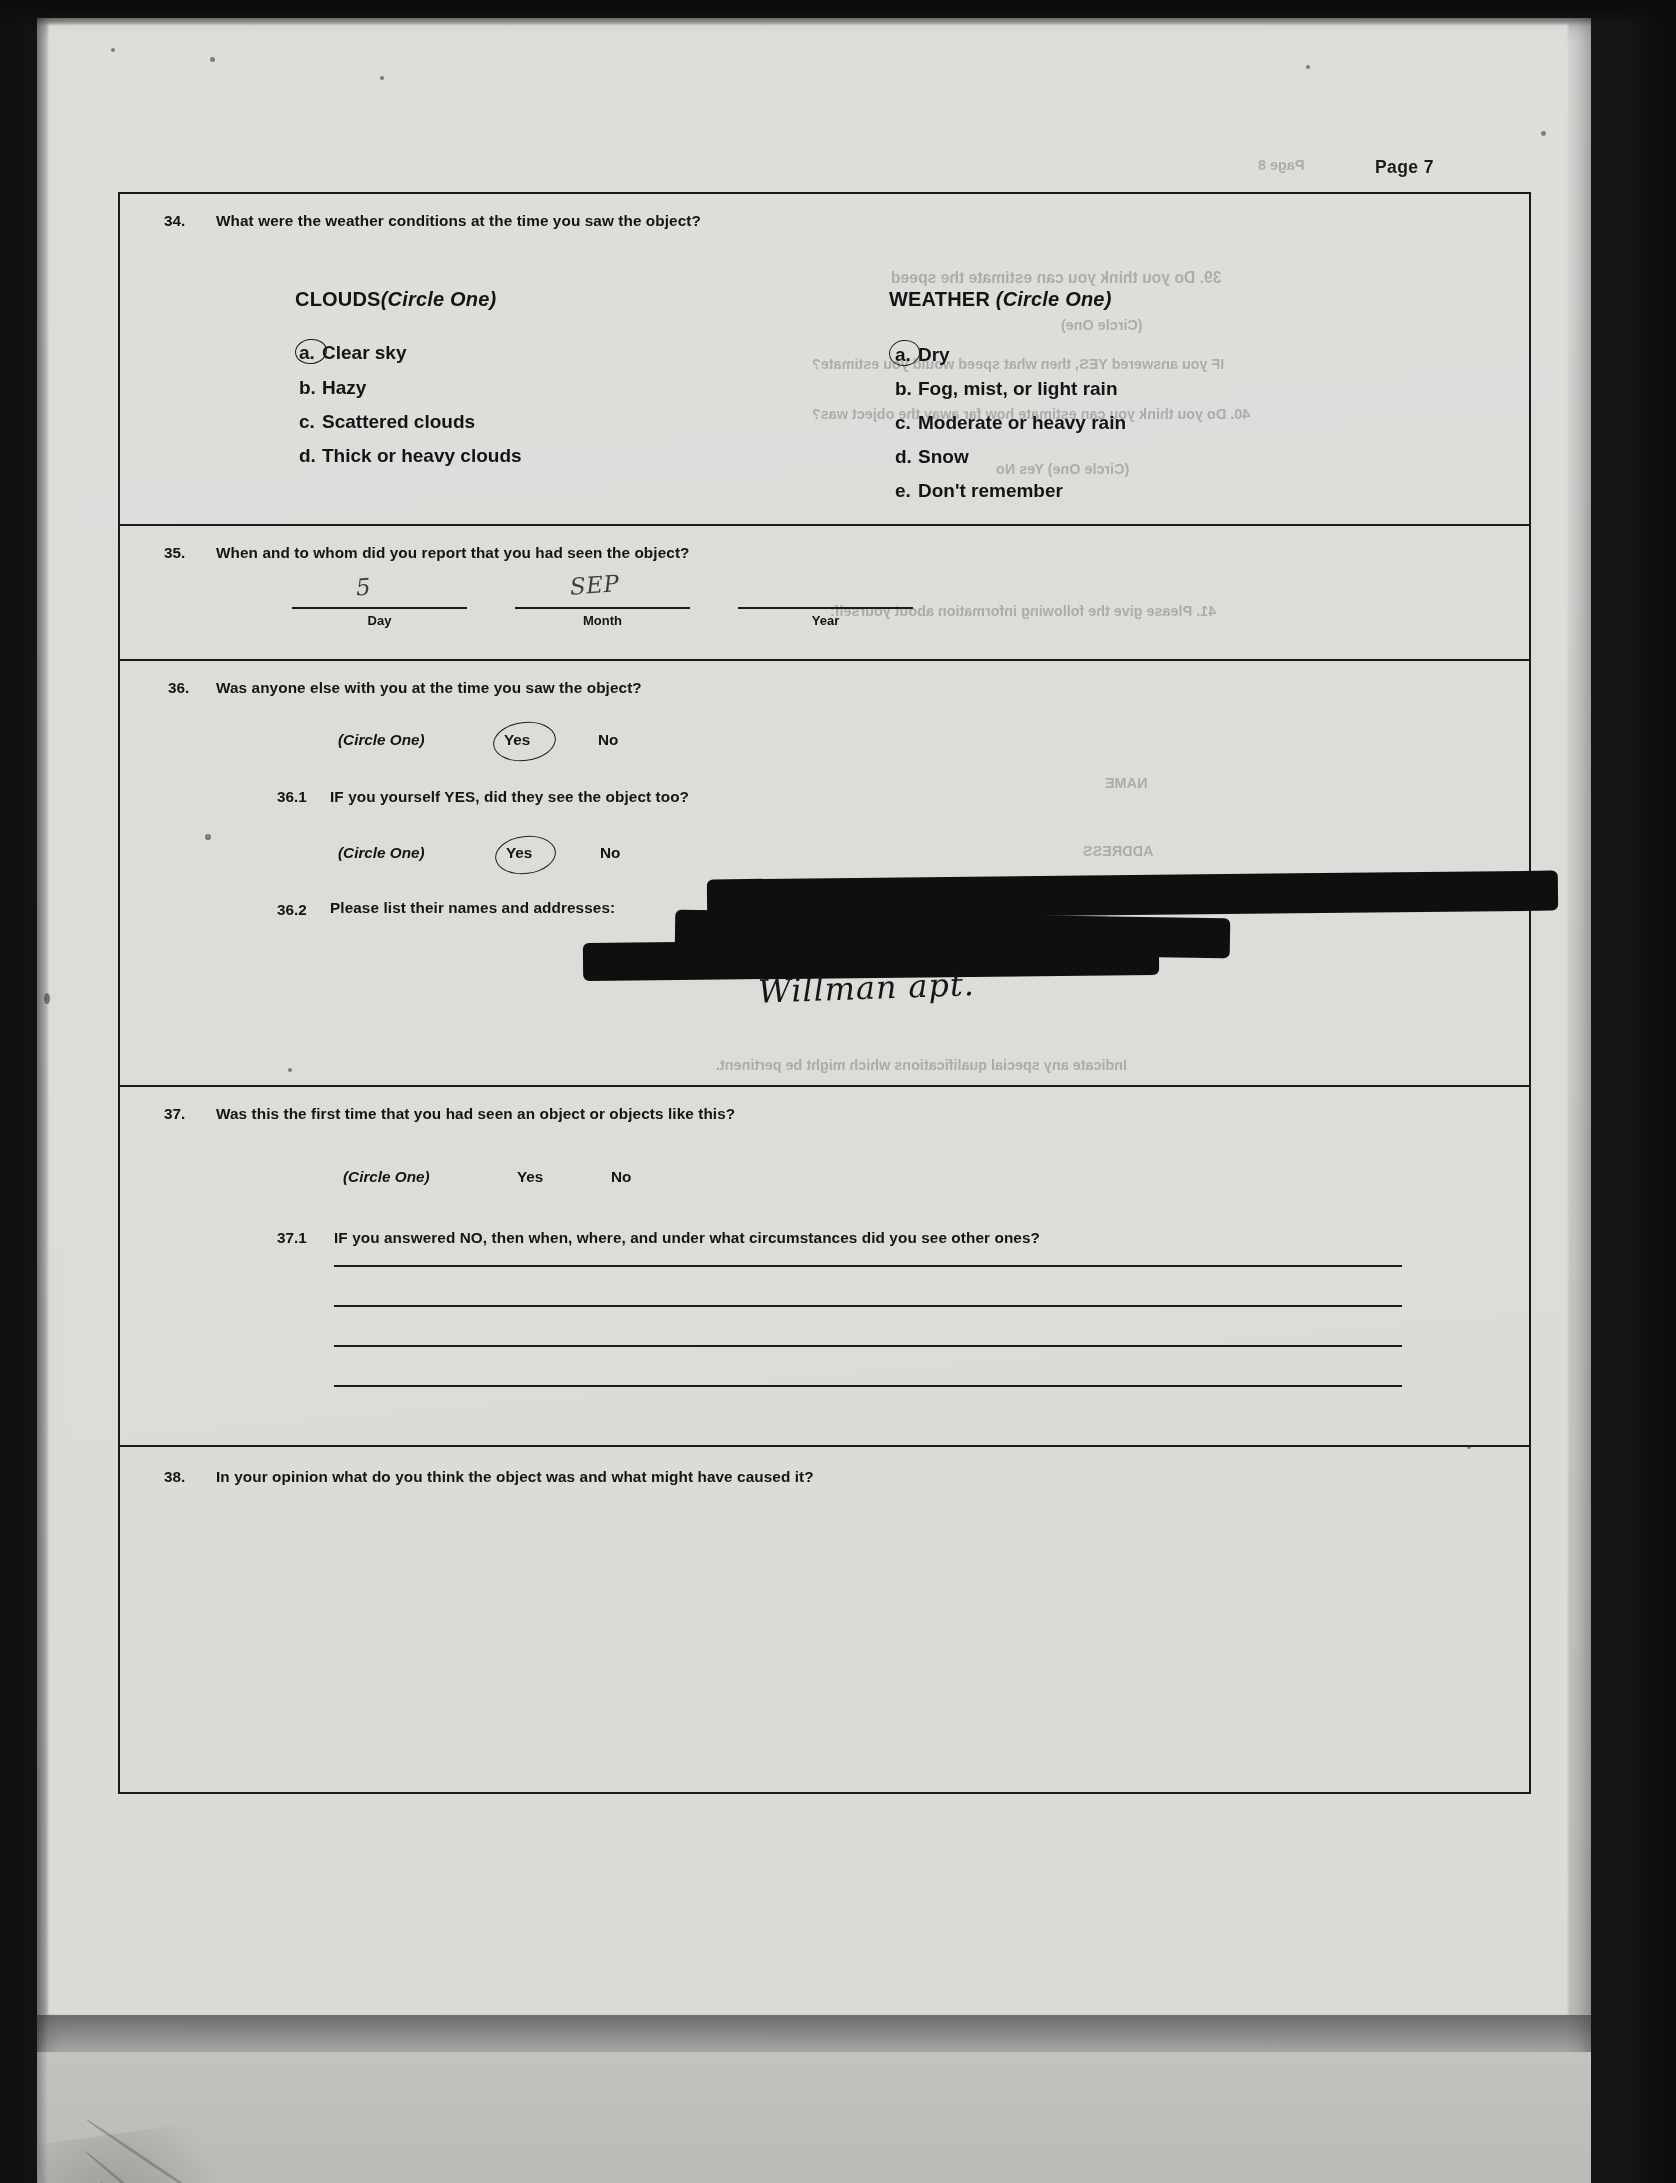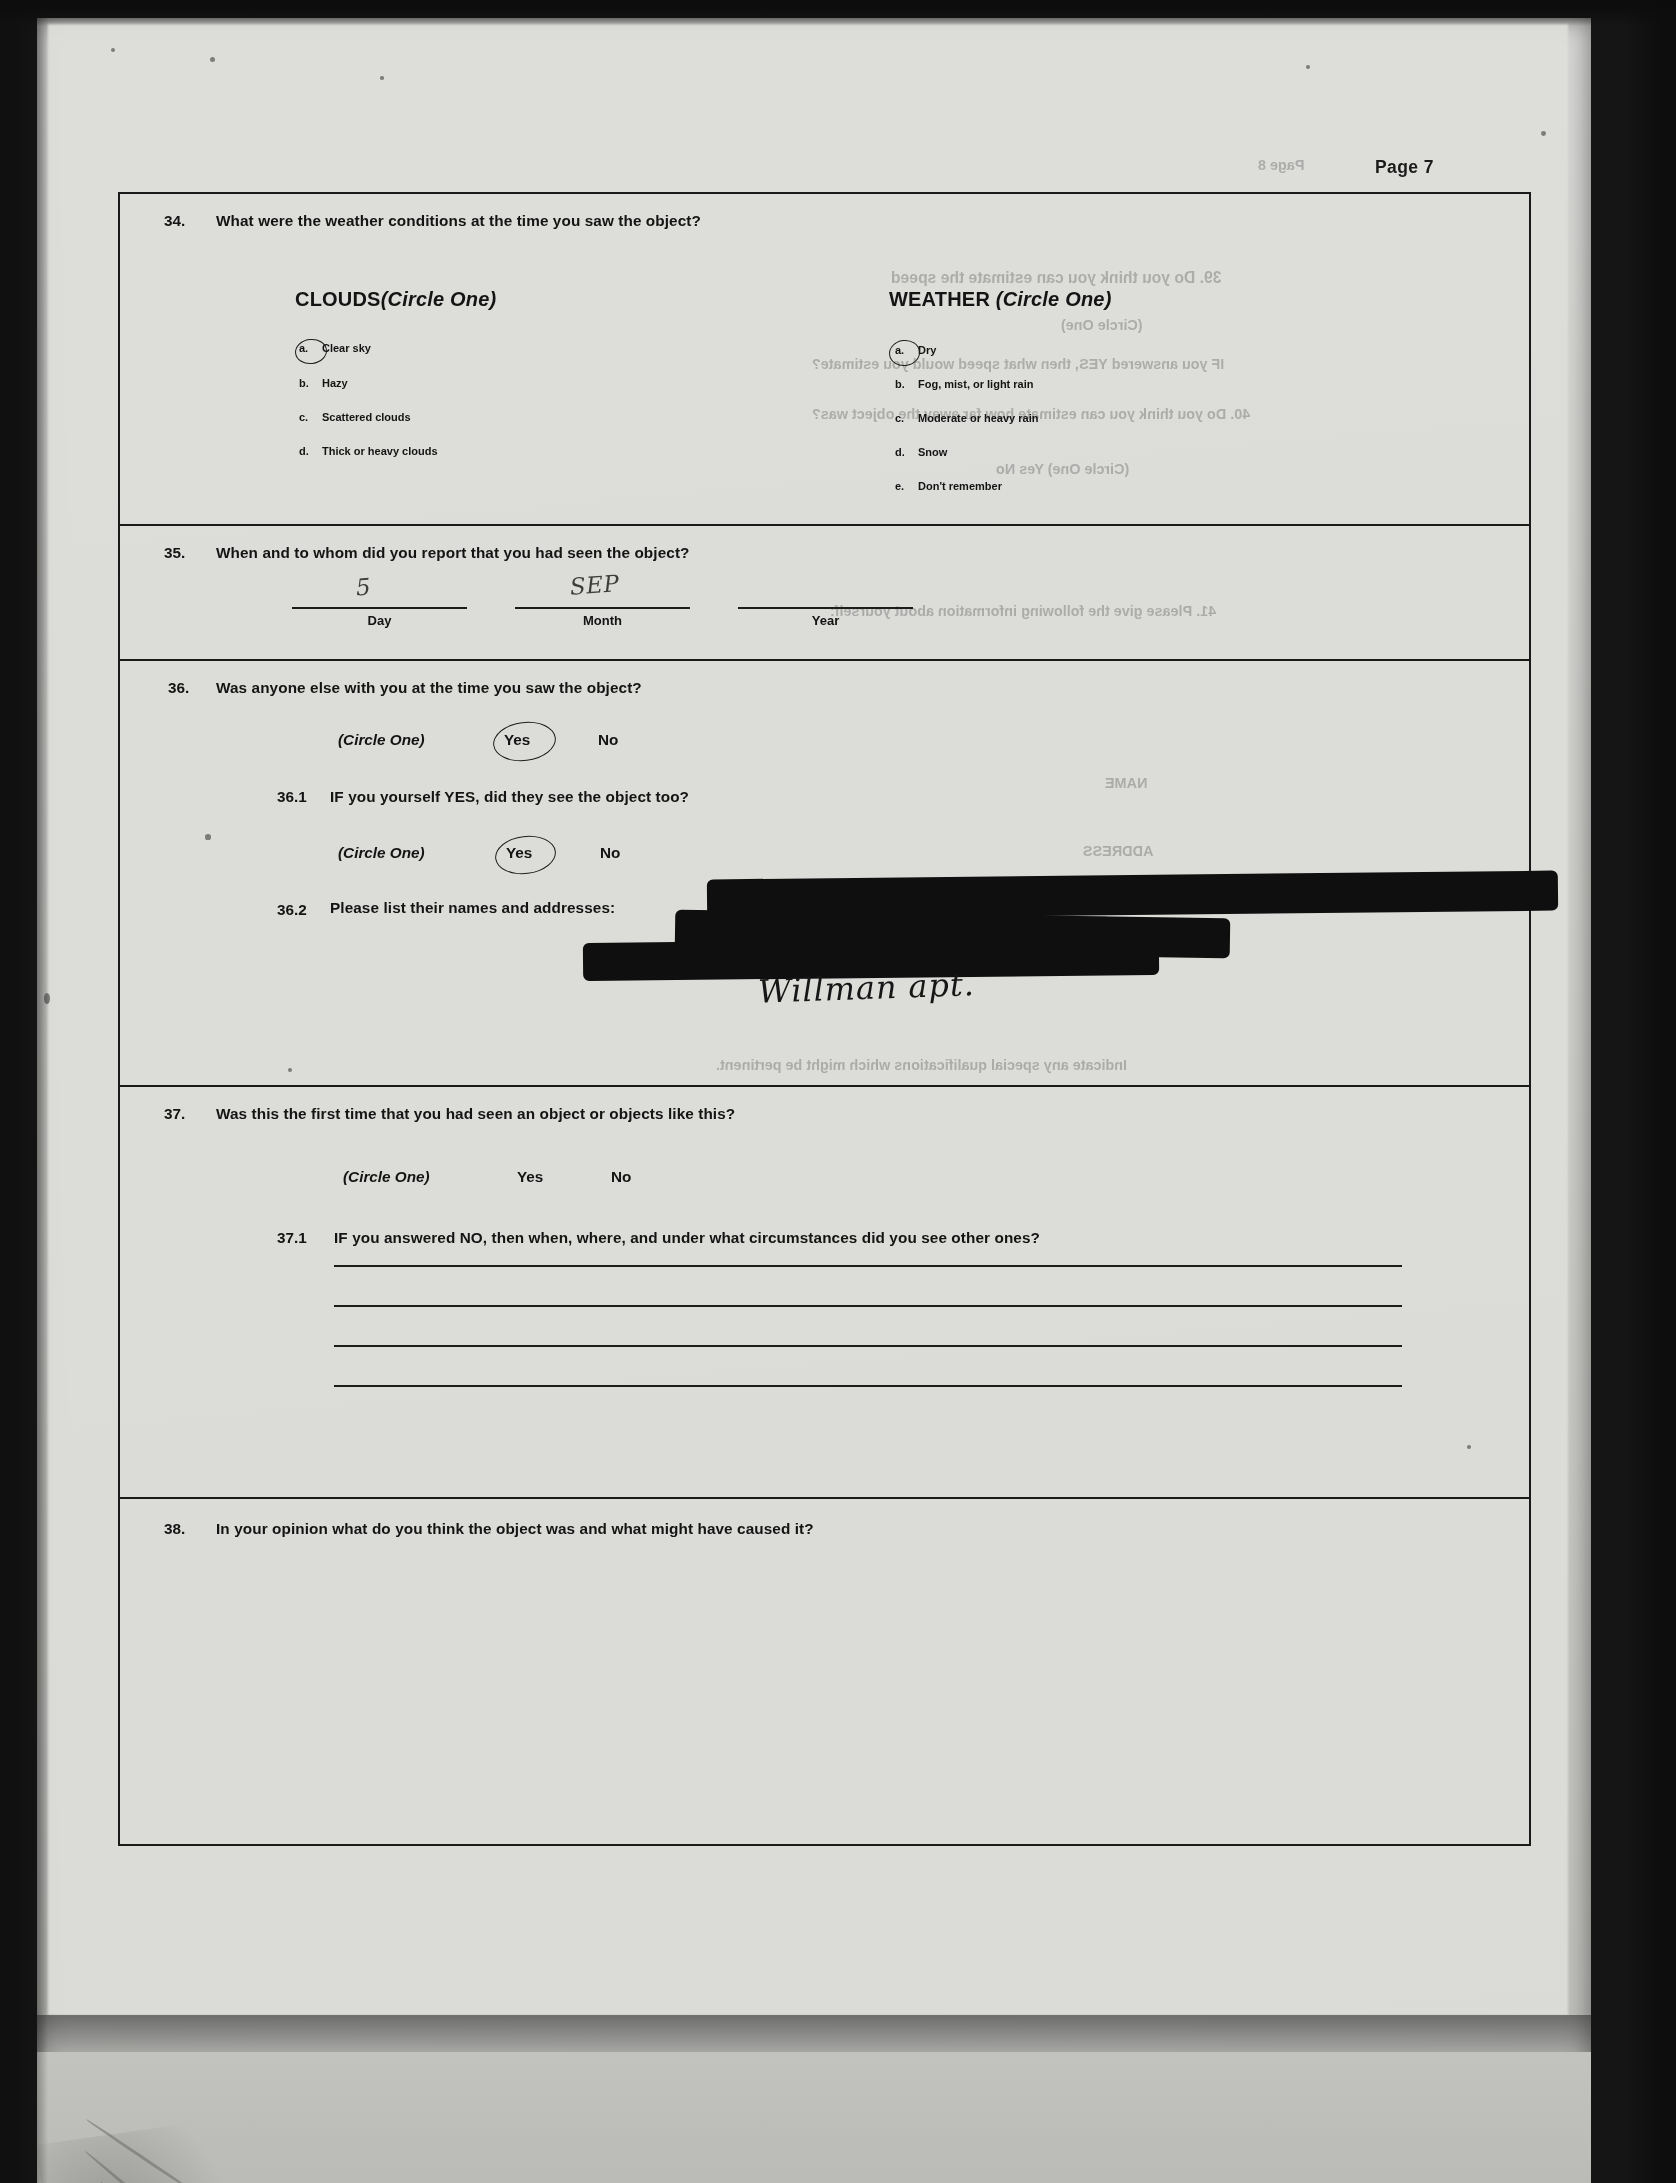--- a/index.html
+++ b/index.html
@@ -138,21 +138,21 @@
     font-weight: bold;
     font-size: 20px;
     letter-spacing: 0.2px;
   }
   .ital {
     font-style: italic;
   }
   .opt {
     position: absolute;
     font-weight: bold;
-    font-size: 11px;
+    font-size: 19px;
   }
   .opt .ltr { display: inline-block; width: 23px; }
 
   
   .circle-one {
     position: absolute;
     font-weight: bold;
     font-style: italic;
     font-size: 15.3px;
   }
@@ -335,21 +335,21 @@
     <div class="qnum" style="left:157px; top:240px;text-align:right;">36.2</div>
     <div class="qtext" style="left:210px; top:238px;">Please list their names and addresses:</div>
 
     <div class="redact r1" style="left:587px; top:214px; width:851px; height:40px;"></div>
     <div class="redact r2" style="left:555px; top:253px; width:555px; height:40px;"></div>
     <div class="redact r1" style="left:463px; top:279px; width:576px; height:38px;"></div>
 
     <div class="hand hand-name" style="left:638px; top:308px;">Willman apt.</div>
   </div>
 
-  <div class="sect" style="height:412px;">
+  <div class="sect" style="height:360px;">
     <div class="qnum" style="left:44px; top:18.3px;">37.</div>
     <div class="qtext" style="left:96px; top:18.3px;">Was this the first time that you had seen an object or objects like this?</div>
 
     <div class="circle-one" style="left:223px; top:81px;">(Circle One)</div>
     <div class="answer" style="left:397px; top:81px;">Yes</div>
     <div class="answer" style="left:491px; top:81px;">No</div>
 
     <div class="qnum" style="left:157px; top:142px;">37.1</div>
     <div class="qtext" style="left:214px; top:142px;text-align:center;">IF you answered NO, then when, where, and under what circumstances did you see other ones?</div>
 

